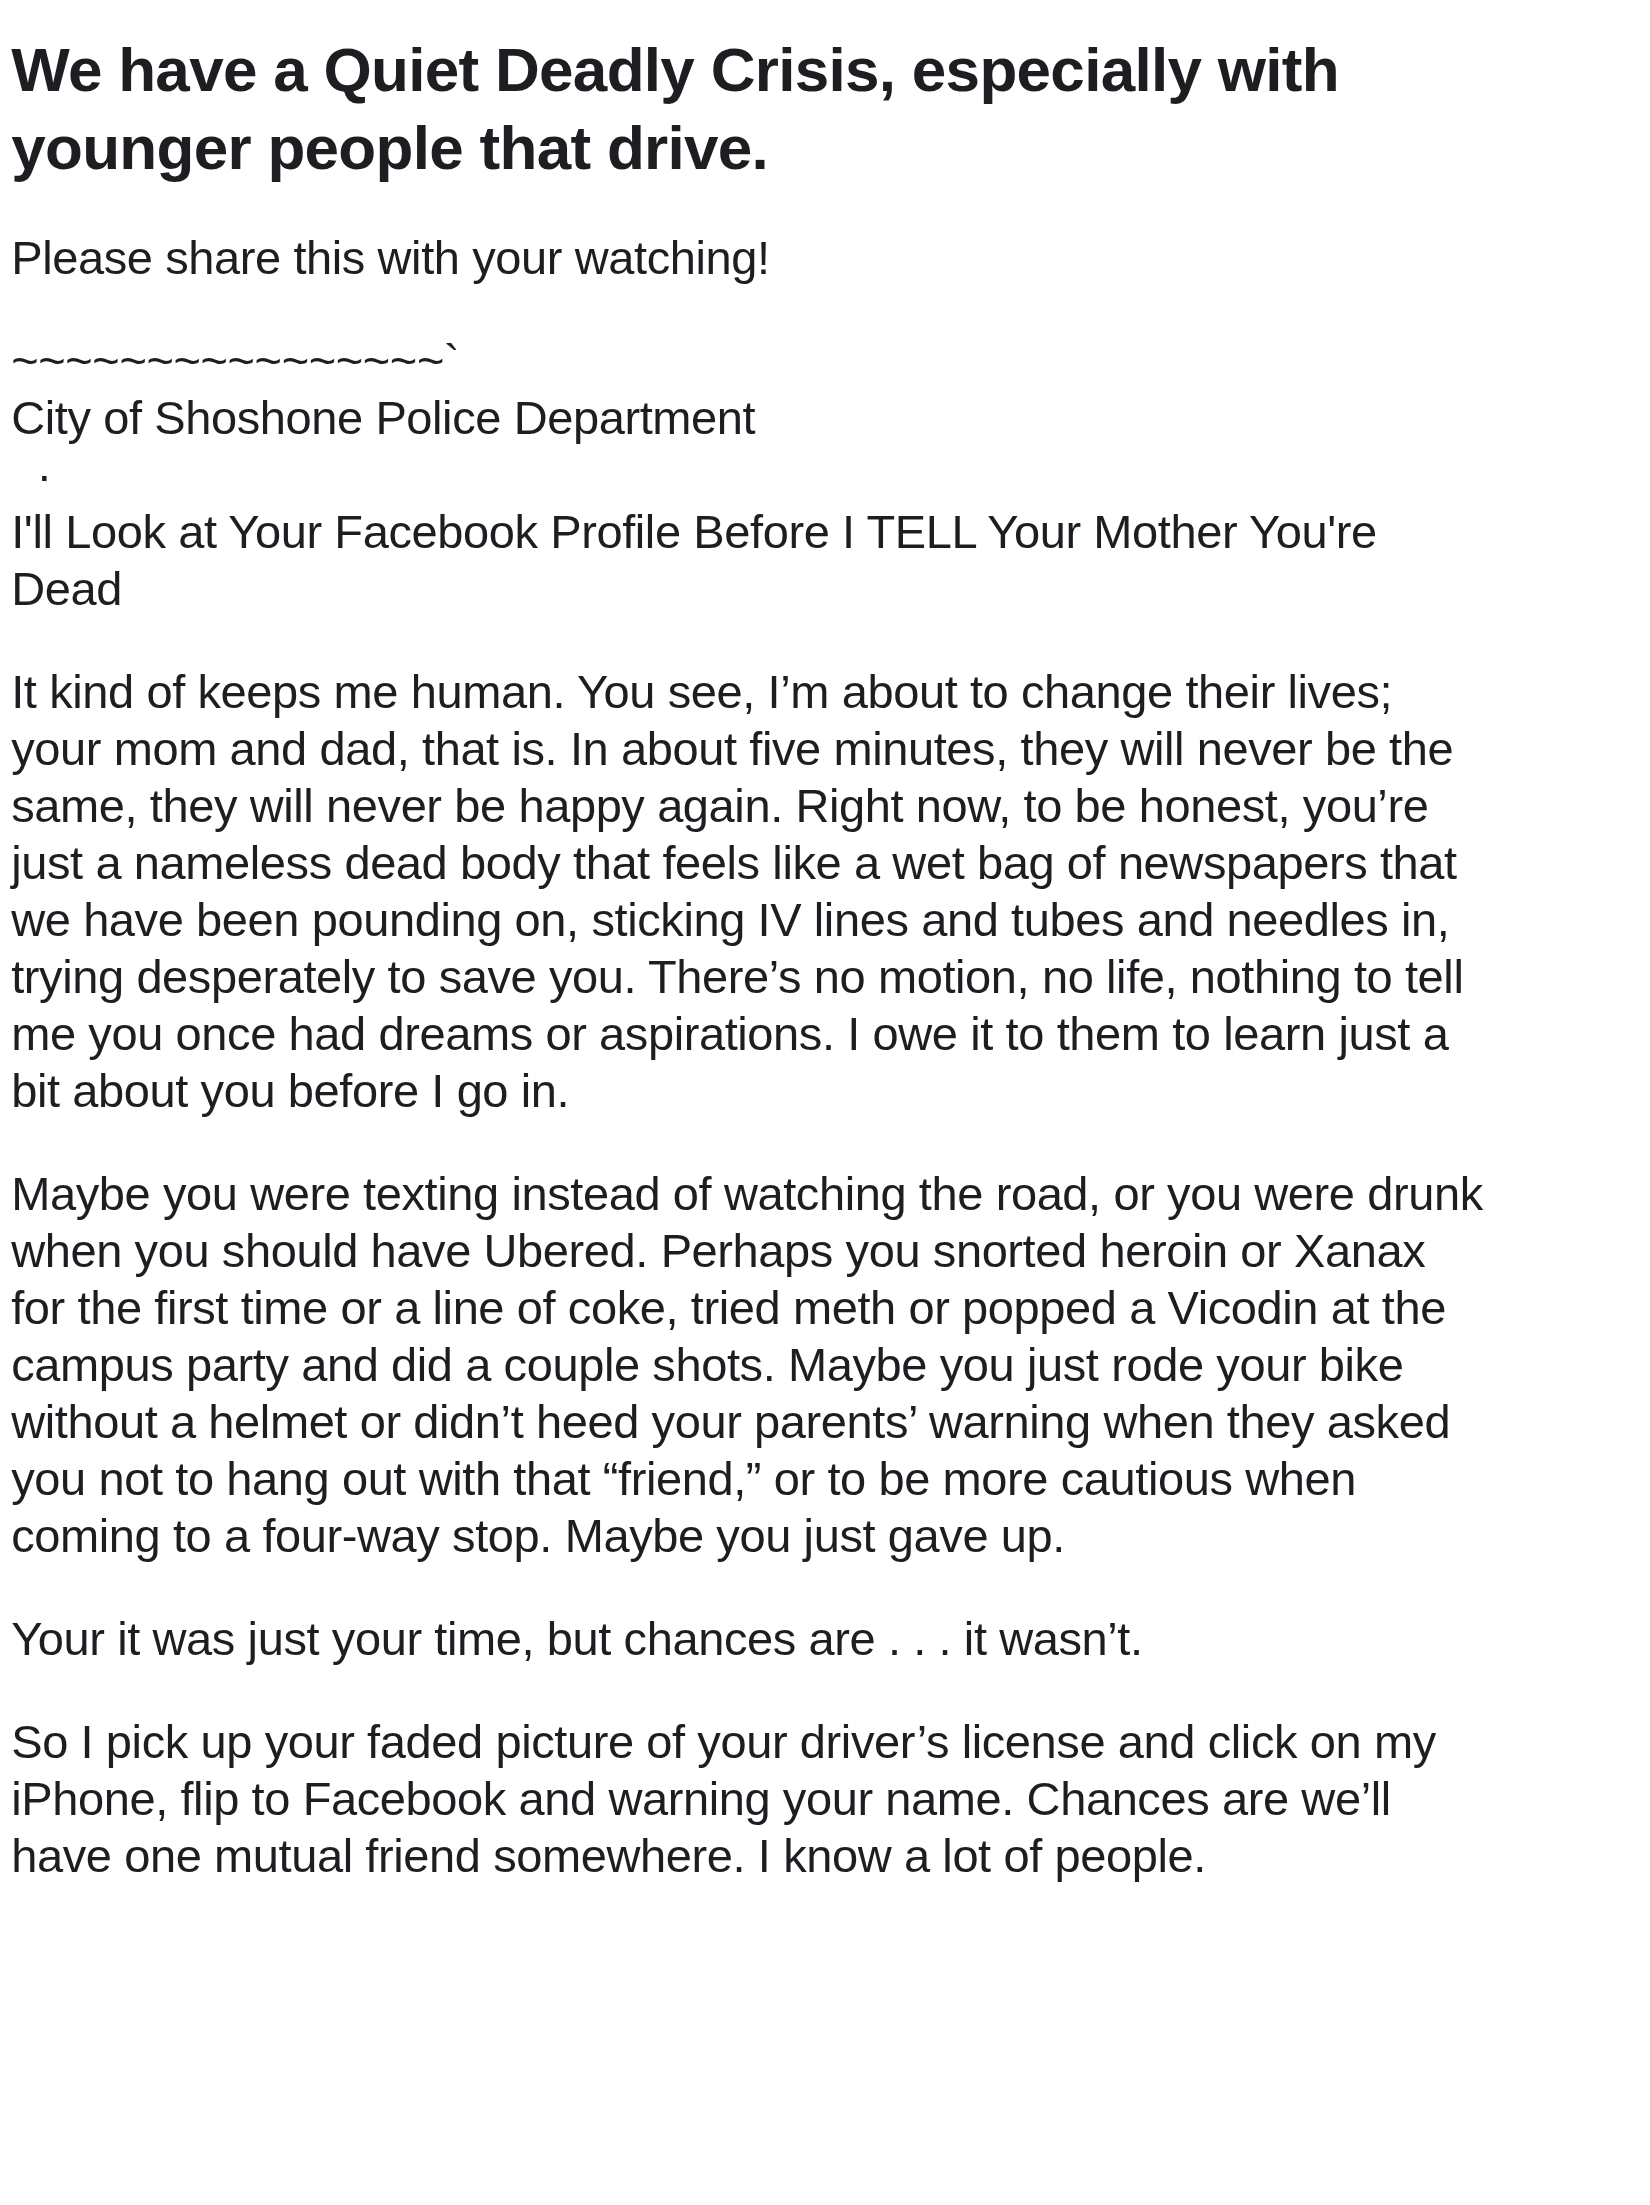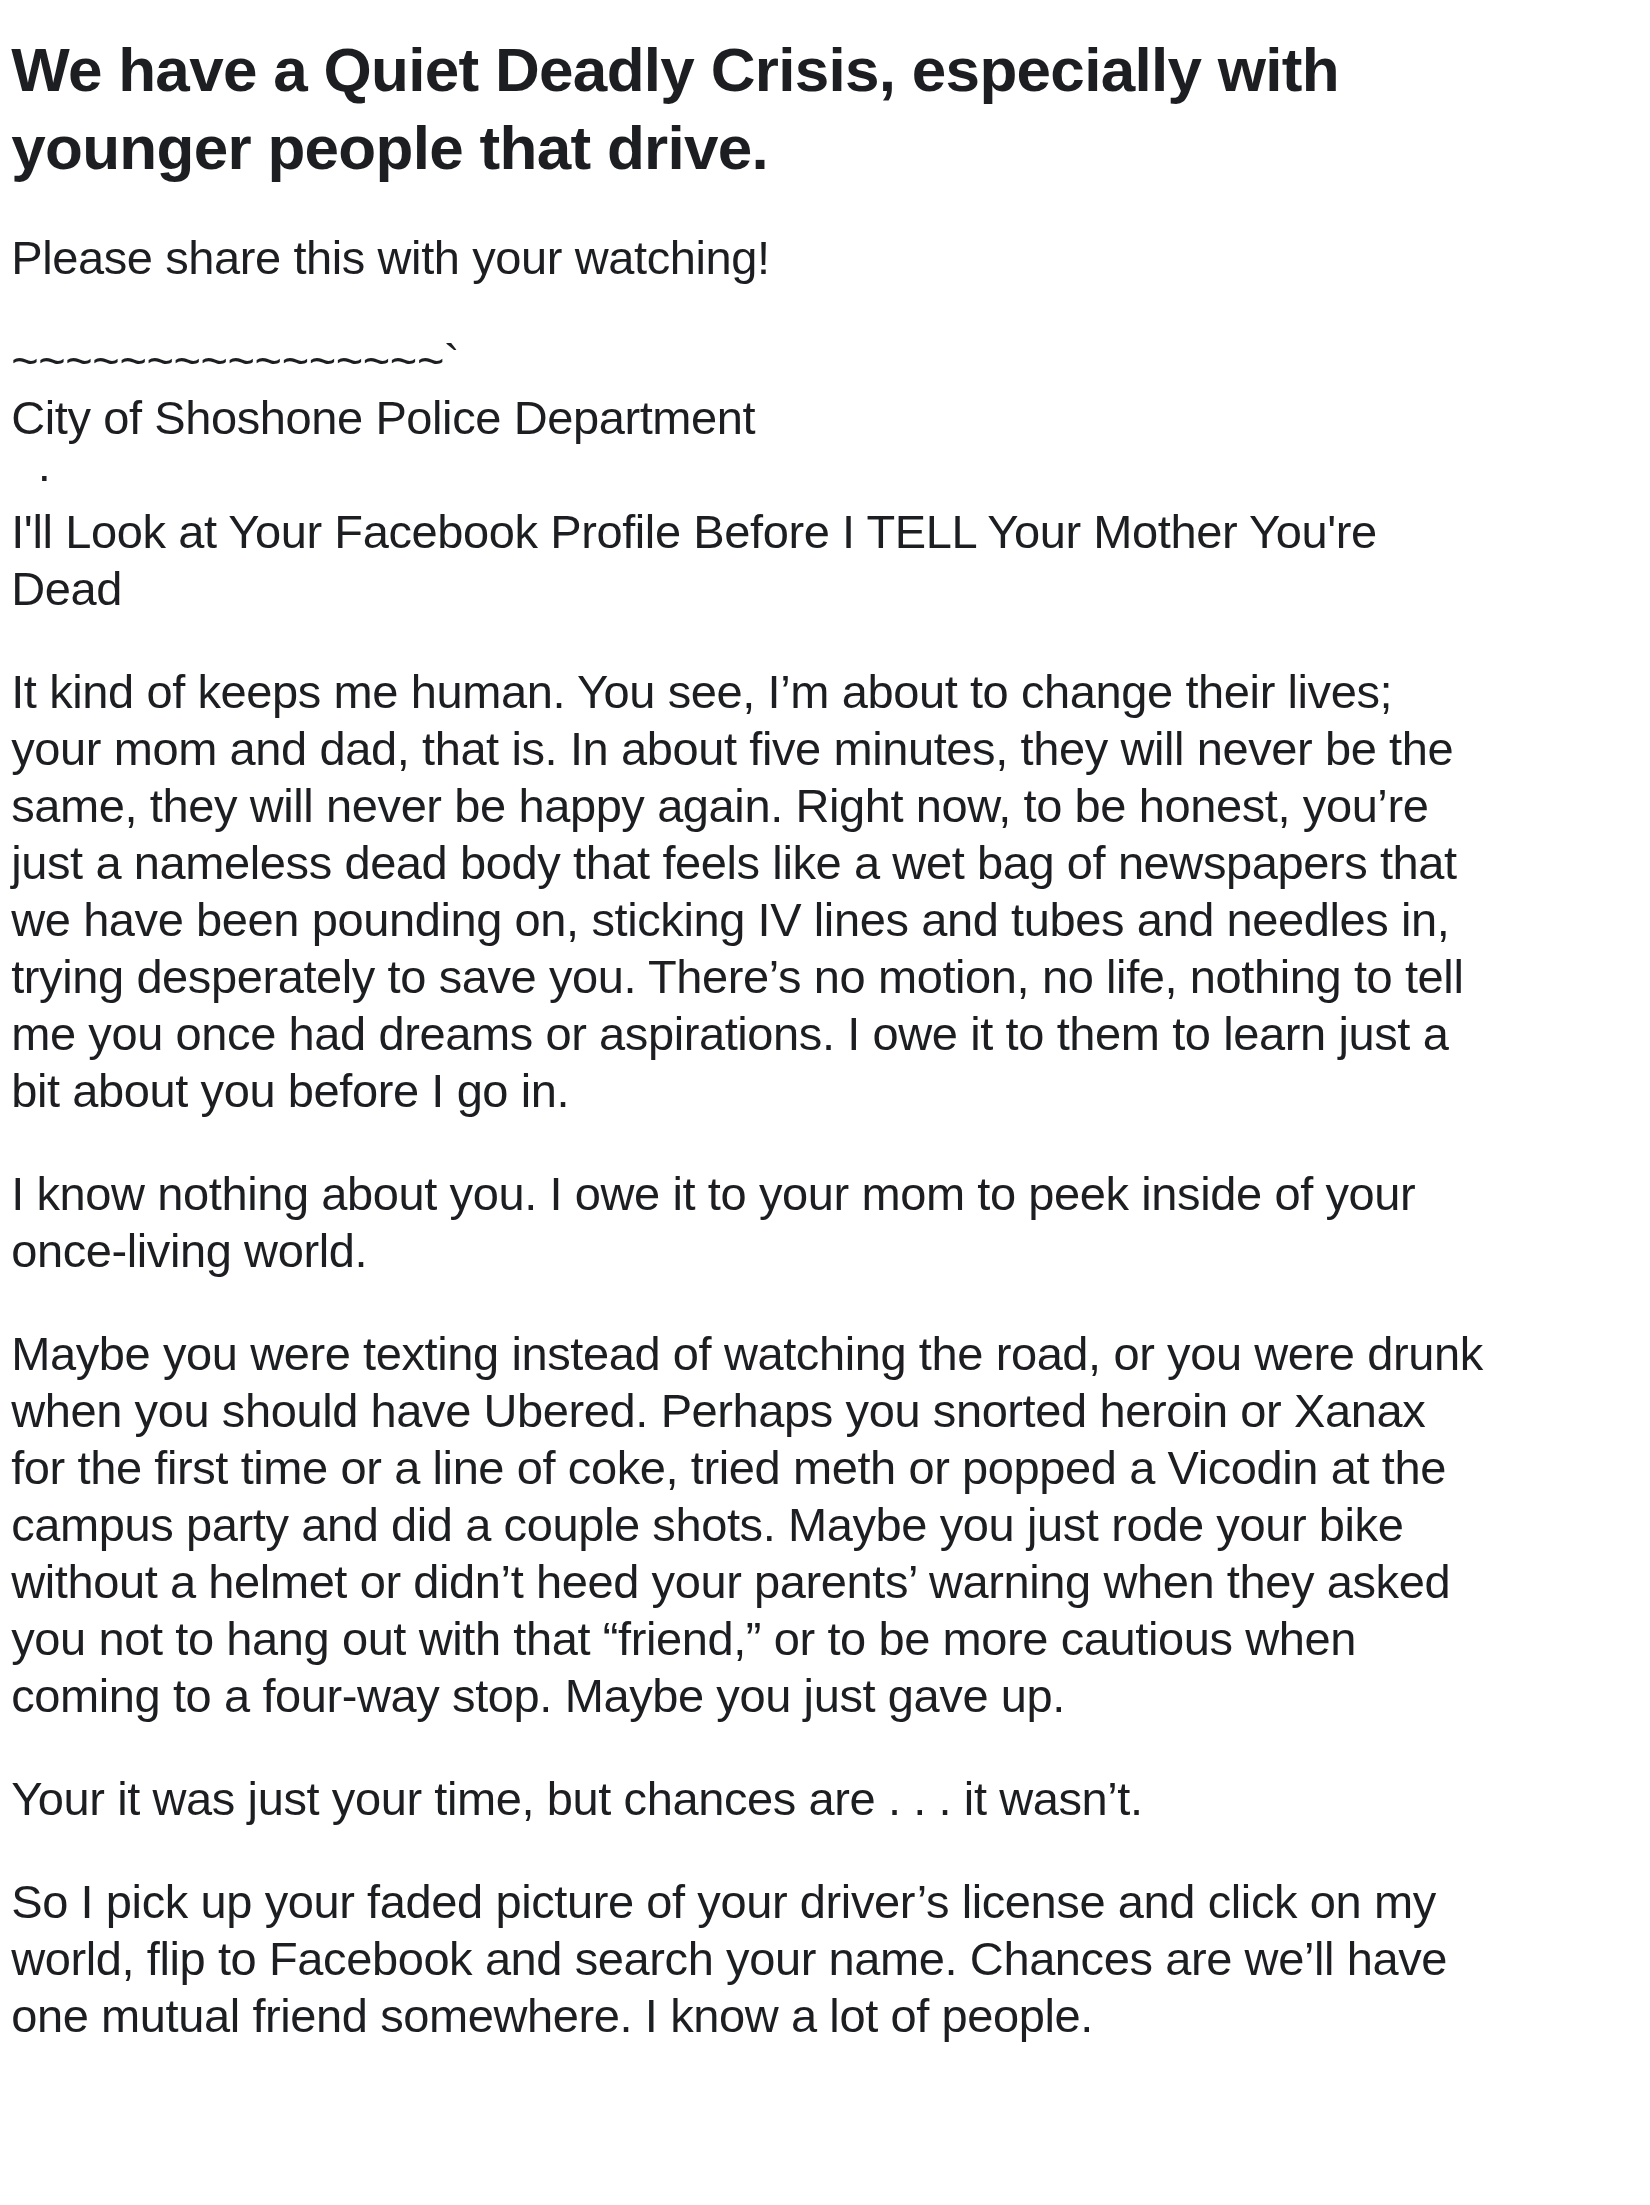--- a/index.html
+++ b/index.html
@@ -49,21 +49,20 @@
   <p class="post-paragraph">Please share this with your watching!</p>
 
   <p class="post-paragraph">~~~~~~~~~~~~~~~~`
 City of Shoshone Police Department
   ·
 I'll Look at Your Facebook Profile Before I TELL Your Mother You're Dead</p>
 
   <p class="post-paragraph">It kind of keeps me human. You see, I’m about to change their lives; your mom and dad, that is. In about five minutes, they will never be the same, they will never be happy again. Right now, to be honest, you’re just a nameless dead body that feels like a wet bag of newspapers that we have been pounding on, sticking IV lines and tubes and needles in, trying desperately to save you. There’s no motion, no life, nothing to tell me you once had dreams or aspirations. I owe it to them to learn just a bit about you before I go in.</p>
 
 
-  <p class="post-paragraph">I know nothing about you. I owe it to your mom to peek inside of your once-living world.</p>
 
   <p class="post-paragraph">Maybe you were texting instead of watching the road, or you were drunk when you should have Ubered. Perhaps you snorted heroin or Xanax for the first time or a line of coke, tried meth or popped a Vicodin at the campus party and did a couple shots. Maybe you just rode your bike without a helmet or didn’t heed your parents’ warning when they asked you not to hang out with that “friend,” or to be more cautious when coming to a four-way stop. Maybe you just gave up.</p>
 
   <p class="post-paragraph">Your it was just your time, but chances are . . . it wasn’t.</p>
 
-  <p class="post-paragraph">So I pick up your faded picture of your driver’s license and click on my world, flip to Facebook and search your name. Chances are we’ll have one mutual friend somewhere. I know a lot of people.</p>
+  <p class="post-paragraph">So I pick up your faded picture of your driver’s license and click on my iPhone, flip to Facebook and warning your name. Chances are we’ll have one mutual friend somewhere. I know a lot of people.</p>
 </main>
 
 
 </body></html>

